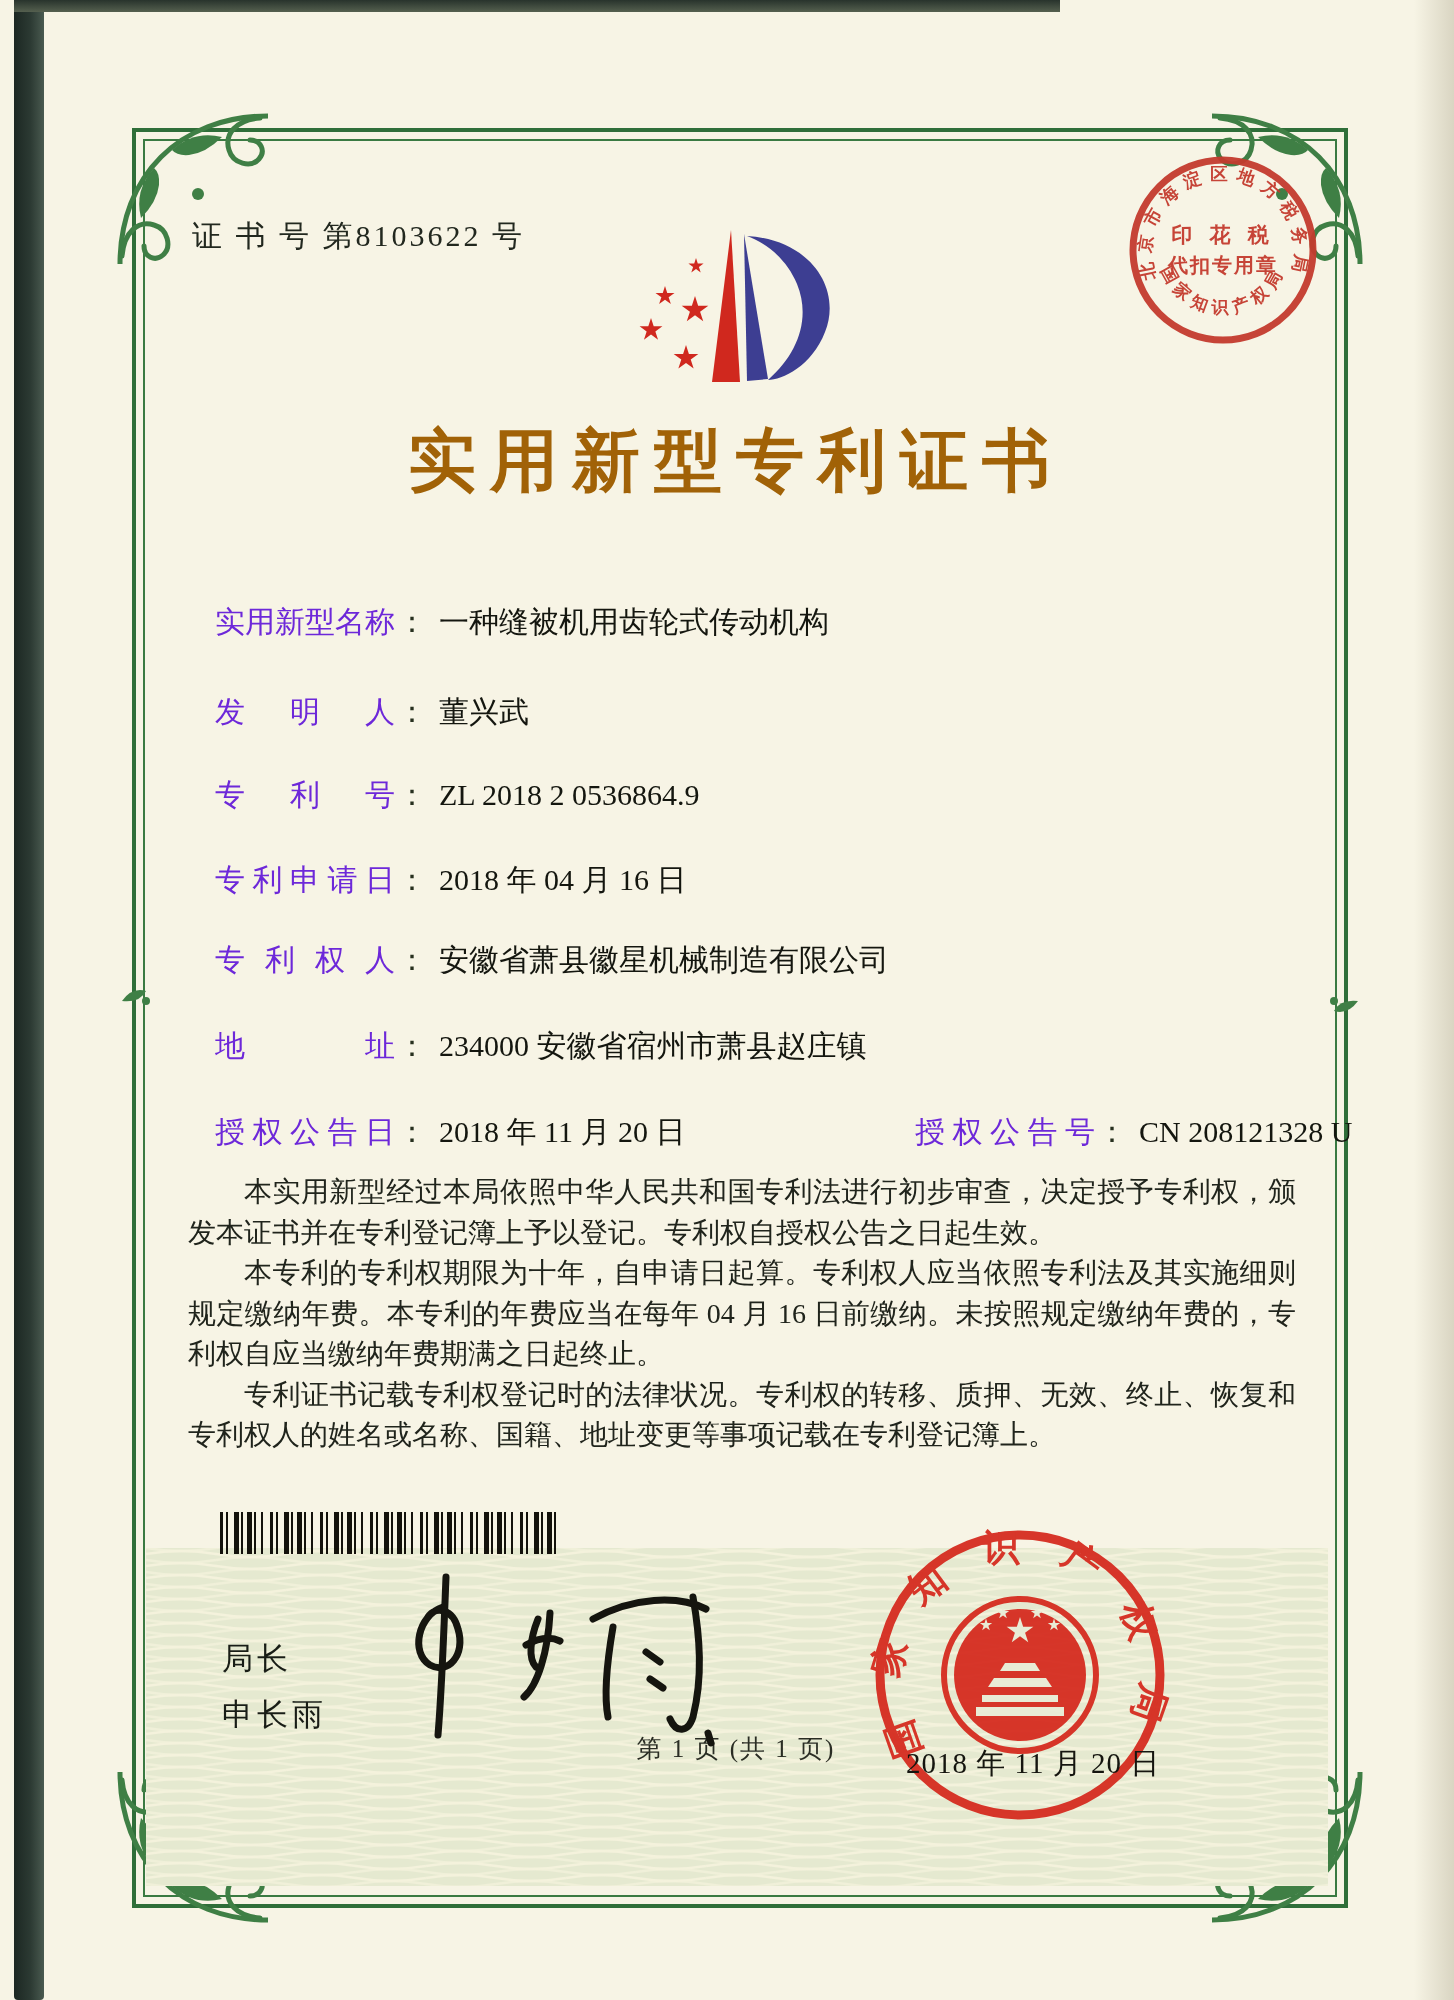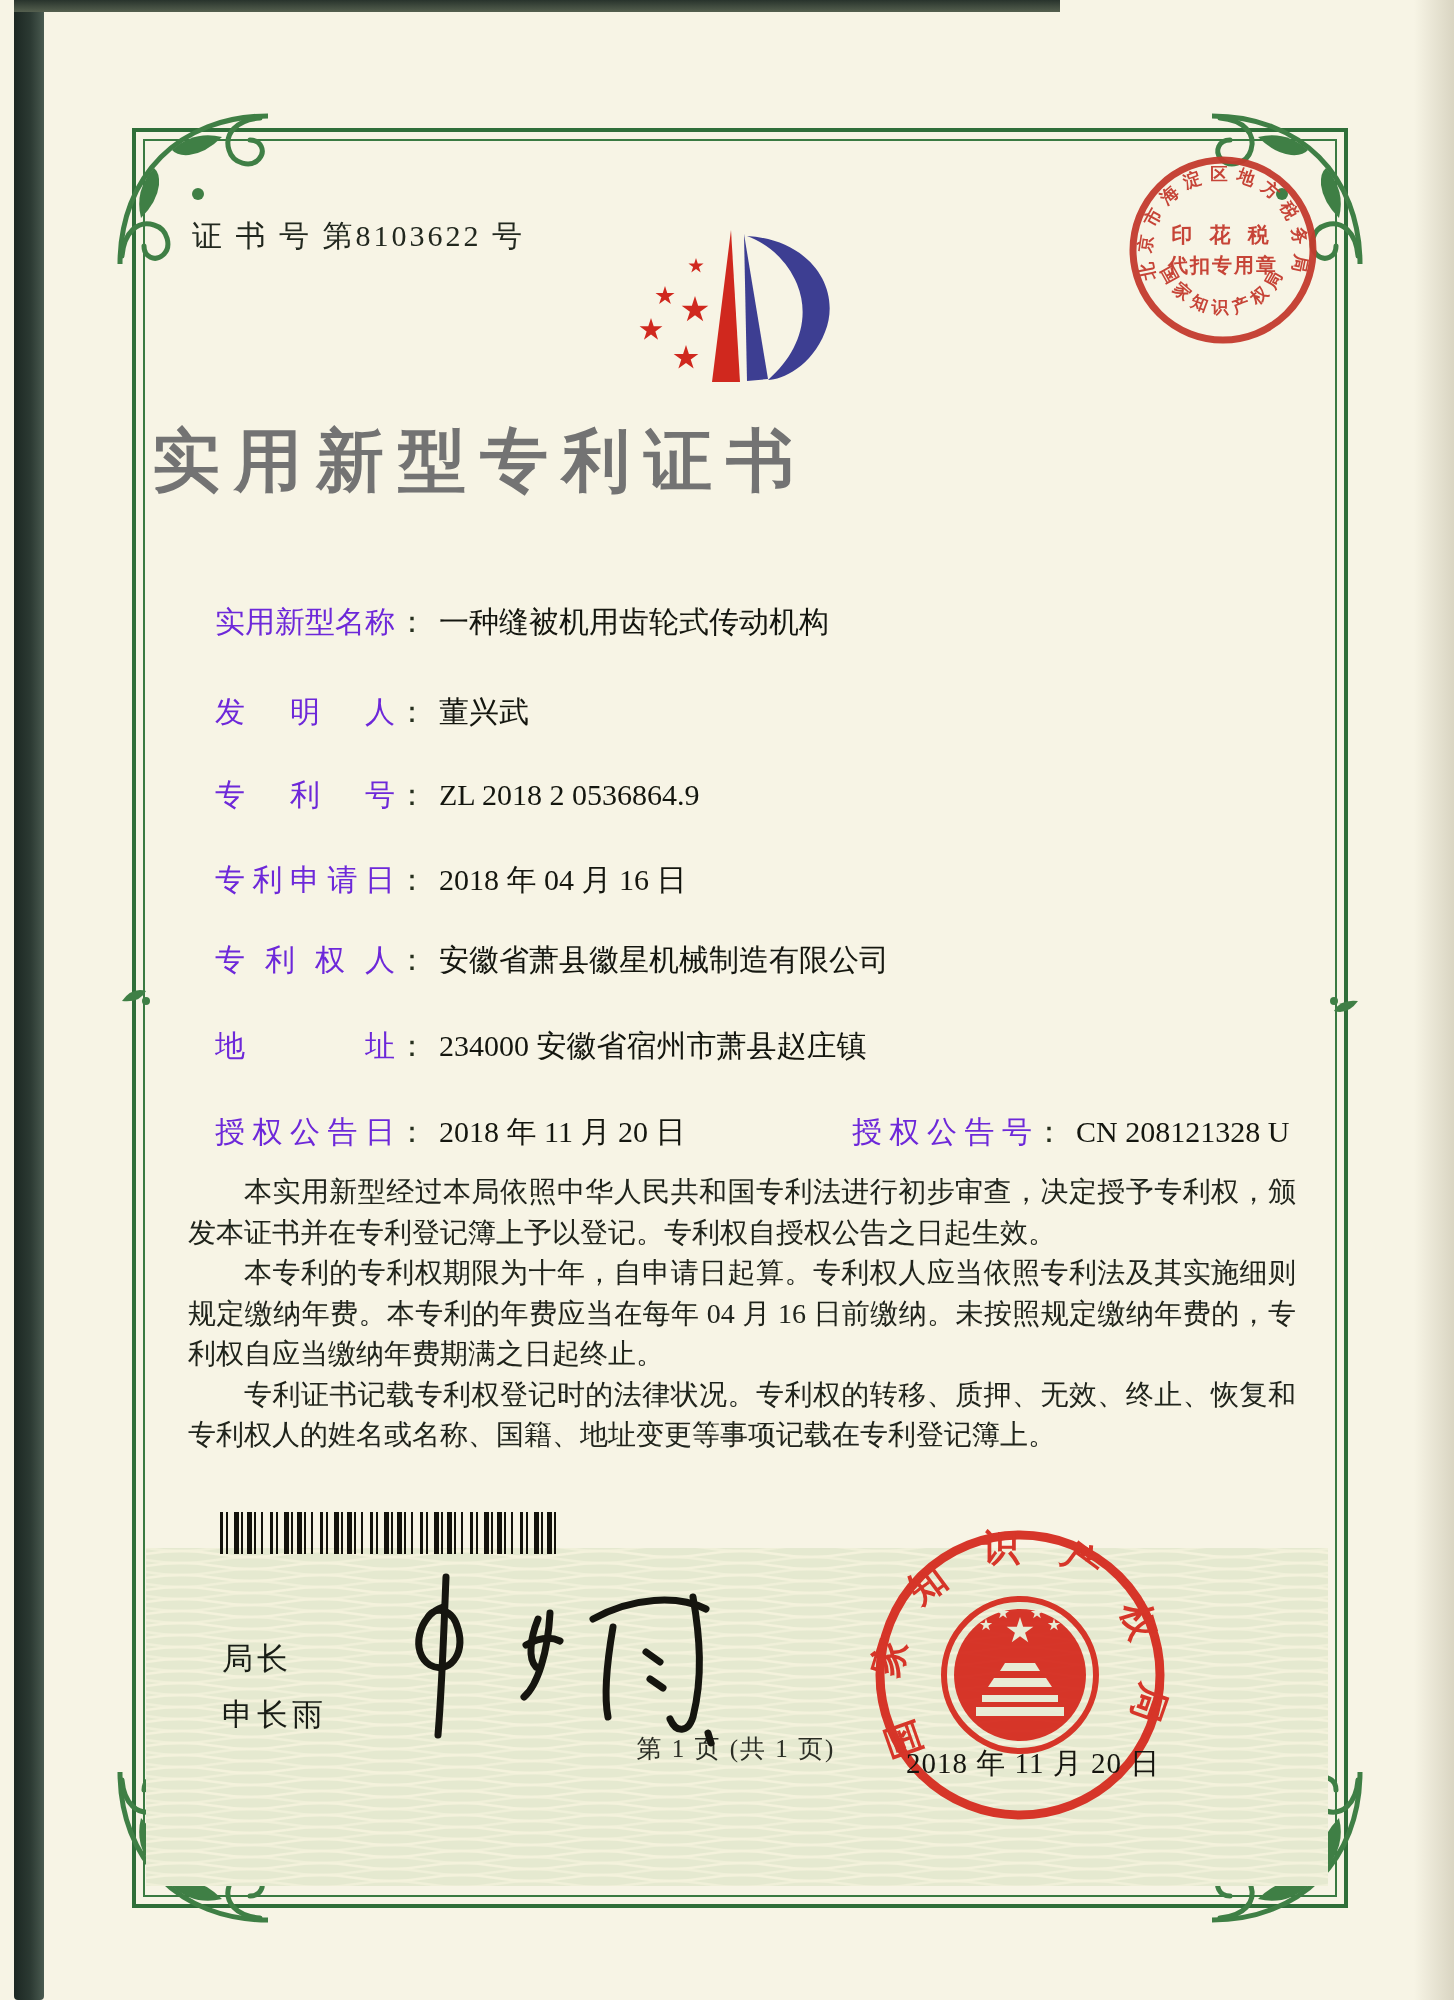--- a/index.html
+++ b/index.html
@@ -25,32 +25,32 @@
   .corner.bl{left:-26px;bottom:-26px;transform:rotate(270deg);}
   .side-orn{position:absolute;width:34px;height:34px;color:#3f7f45;}
   .side-orn.left{left:-18px;top:852px;}
   .side-orn.right{right:-18px;top:852px;transform:rotate(180deg);}
 
   
   .guilloche{position:absolute;left:146px;top:1548px;z-index:1;}
 
   .cert-no{position:absolute;left:192px;top:216px;font-size:30px;letter-spacing:3px;color:#22281f;z-index:3;}
   .logo{position:absolute;left:628px;top:222px;z-index:3;}
-  .title{position:absolute;left:132px;top:416px;width:1208px;
-    font-size:68px;font-weight:bold;letter-spacing:14px;color:#737373;z-index:3;margin-left:20px;}
+  .title{position:absolute;left:132px;top:416px;width:1208px;text-align:center;
+    font-size:68px;font-weight:bold;letter-spacing:14px;color:#a16207;z-index:3;}
 
   .stamp-top{position:absolute;left:1123px;top:150px;z-index:4;opacity:.95;}
 
   .frow{position:absolute;left:215px;font-size:30px;color:#1c211b;white-space:nowrap;z-index:3;}
   .flabel{display:inline-block;width:180px;text-align:justify;text-align-last:justify;color:#6d28d9;}
   .colon{display:inline-block;margin:0 12px 0 2px;color:#27301f;}
   .fvalue{color:#14160f;}
   .r0{top:602px;} .r1{top:692px;} .r2{top:775px;} .r3{top:860px;} .r4{top:940px;} .r5{top:1026px;}
   .grant-left{top:1112px;left:215px;}
-  .grant-right{top:1112px;left:852px;}
+  .grant-right{top:1112px;left:915px;}
 
   .body-text{position:absolute;left:188px;top:1172px;width:1108px;font-size:28px;
     line-height:40.5px;text-align:justify;color:#20241c;z-index:3;}
   .body-text p{margin:0;text-indent:2em;}
 
   .barcode{position:absolute;left:220px;top:1512px;width:338px;height:42px;z-index:3;
     background:repeating-linear-gradient(90deg,
       #14120c 0 3px,transparent 3px 6px,
       #14120c 6px 8px,transparent 8px 14px,
       #14120c 14px 19px,transparent 19px 21px,

